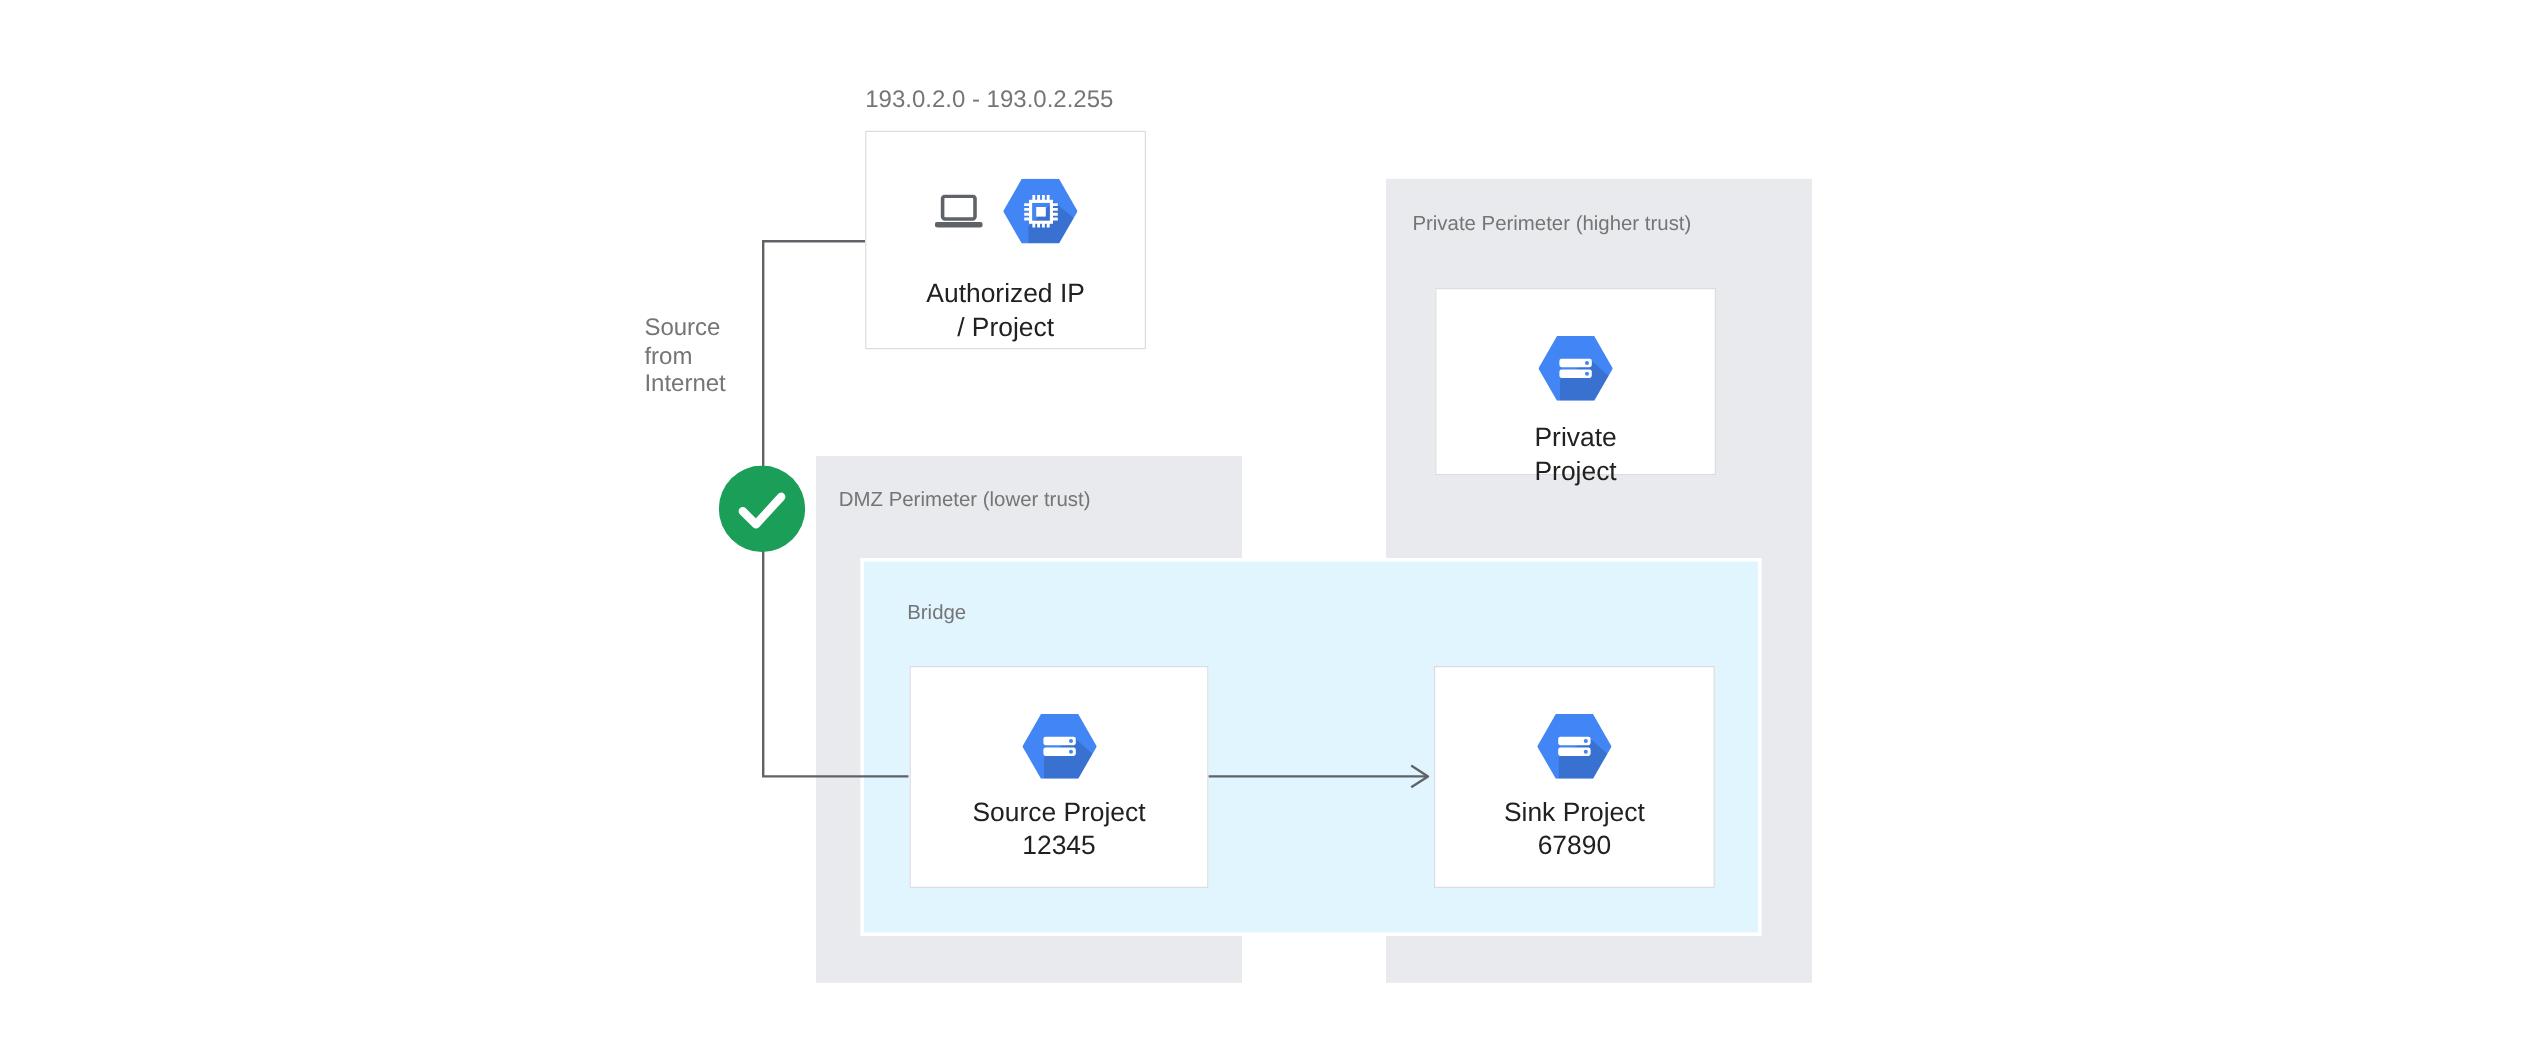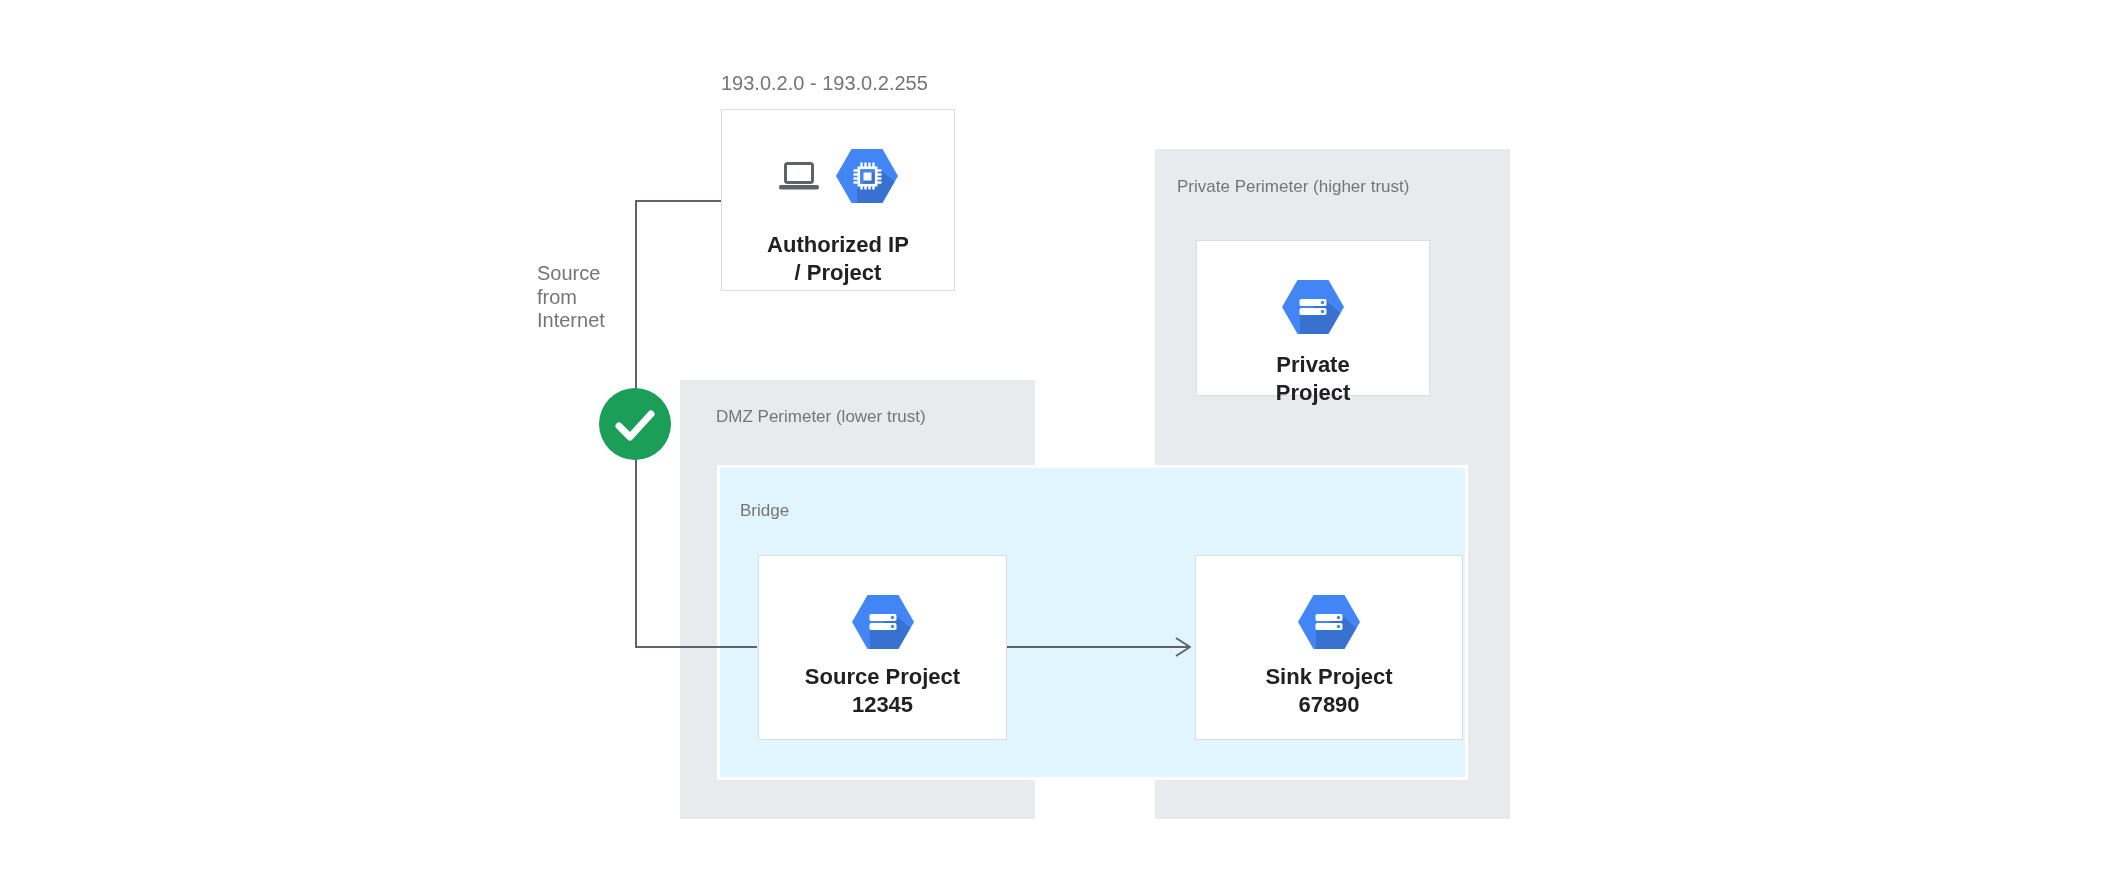--- a/index.html
+++ b/index.html
@@ -55,21 +55,21 @@
     left: 0;
     width: 100%;
     text-align: center;
     font-size: 22px;
     line-height: 28px;
     color: #212121;
   }
   .node-authorized { left: 721px; top: 109px; width: 234px; height: 182px; }
   .node-authorized .node-label { top: 121px; }
   .node-source { left: 758px; top: 555px; width: 249px; height: 185px; }
-  .node-sink   { left: 1195px; top: 555px; width: 268px; height: 185px; }
+  .node-sink   { left: 1195px; top: 555px; width: 234px; height: 185px; }
   .node-private{ left: 1196px; top: 240px; width: 234px; height: 156px; }
   .node-source .node-label, .node-sink .node-label { top: 107px; }
   .node-private .node-label { top: 110px; }
 
   
   .annot {
     position: absolute;
     font-size: 20px;
     color: #757575;
     text-align: left;
@@ -84,37 +84,37 @@
     width: 2112px; height: 882px;
     pointer-events: none;
   }
   .check-wrap {
     position: absolute;
     left: 599px; top: 388px;
     width: 72px; height: 72px;
   }
 
   .z1 { z-index: 1; } .z2 { z-index: 2; } .z3 { z-index: 3; }
-  .z4 { z-index: 4; font-weight: bold; } .z5 { z-index: 5; }
+  .z4 { z-index: 4; } .z5 { z-index: 5; }
 </style>
 </head>
 <body>
 
 <div class="canvas">
 
   <div class="perimeter z1" style="left:680px; top:380px; width:355px; height:439px;">
-    <div class="perimeter-label" style="left:19px; top:27px;margin-left:17px;">DMZ Perimeter (lower trust)</div>
+    <div class="perimeter-label" style="left:19px; top:27px;">DMZ Perimeter (lower trust)</div>
   </div>
 
   <div class="perimeter z1" style="left:1155px; top:149px; width:355px; height:670px;">
     <div class="perimeter-label" style="left:22px; top:28px;">Private Perimeter (higher trust)</div>
   </div>
 
   <div class="bridge z2">
-    <div class="perimeter-label" style="left:20px; top:33px;">Bridge</div>
+    <div class="perimeter-label" style="left:36px; top:33px;">Bridge</div>
   </div>
 
   <svg class="connectors z3" viewBox="0 0 2112 882" xmlns="http://www.w3.org/2000/svg">
     <g stroke="#5F6368" stroke-width="2" fill="none">
       <polyline points="721,201 636,201 636,647 757,647"></polyline>
     </g>
     <g stroke="#5F6368" stroke-width="2" fill="none" stroke-linejoin="round">
       <line x1="994" y1="647" x2="1189" y2="647"></line>
       <polyline points="1176,638 1190,647 1176,656"></polyline>
     </g>

